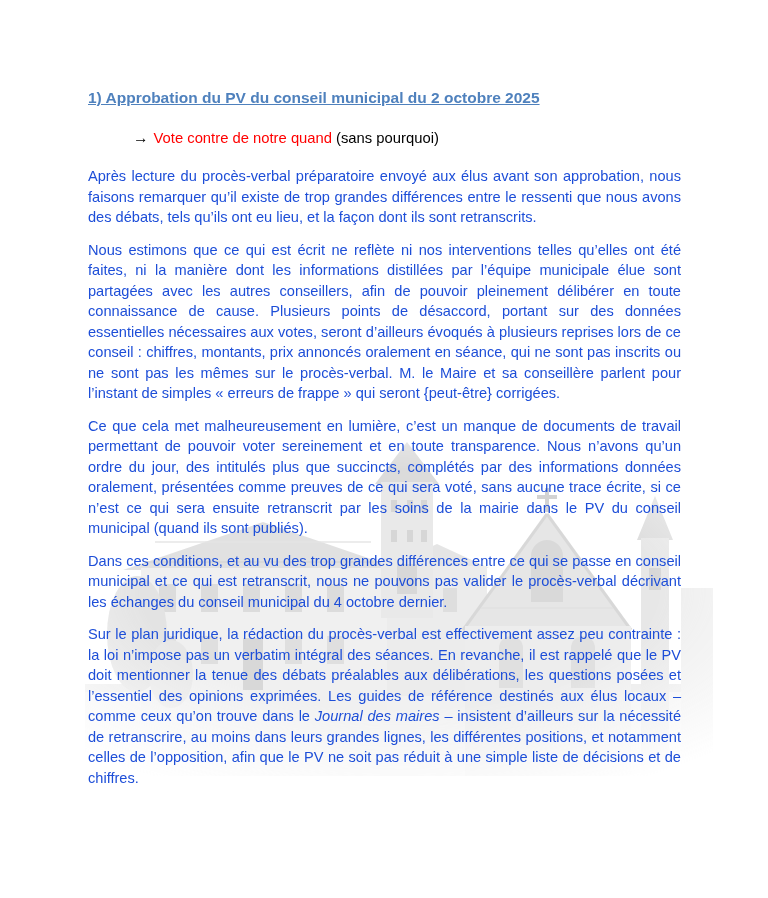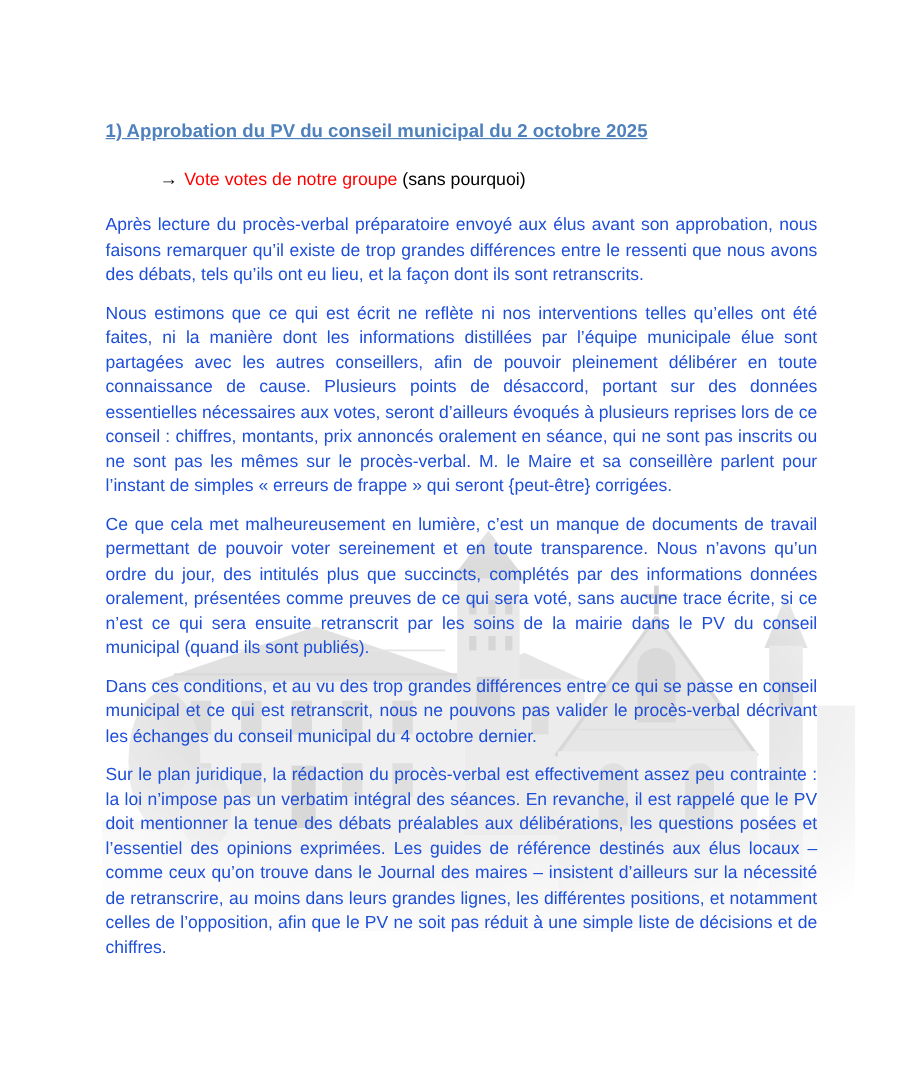--- a/index.html
+++ b/index.html
@@ -30,21 +30,21 @@
     height: 338px;
     opacity: 0.45;
     -webkit-mask-image: radial-gradient(ellipse 75% 65% at 50% 45%, #000 55%, transparent 100%);
     mask-image: radial-gradient(ellipse 75% 65% at 50% 45%, #000 55%, transparent 100%);
     z-index: 0;
   }
 
   .content {
     position: absolute;
     left: 88px;
-    top: 100px;
+    top: 88px;
     width: 593px;
     z-index: 1;
   }
 
   .doc-title {
     font-size: 15.5px;
     line-height: 20px;
     font-weight: bold;
     color: #4F81BD;
     text-decoration: underline;
@@ -72,21 +72,21 @@
     margin-left: 4px;
   }
 
   .body-par {
     font-size: 14.6px;
     line-height: 20.5px;
     text-align: justify;
     color: #1d4ed8;
     margin: 0 0 12px 0;
   }
-  .italic { }
+  .italic { font-style: italic; }
 </style>
 </head>
 <body>
 
 <div class="page">
 
   <svg class="watermark" viewBox="0 0 628 338" xmlns="http://www.w3.org/2000/svg" aria-hidden="true">
 
     <rect x="0" y="252" width="628" height="86" fill="#e2e2e2"></rect>
     <rect x="0" y="246" width="628" height="8" fill="#cfcfcf"></rect>
@@ -140,21 +140,21 @@
 
     <line x1="70" y1="104" x2="286" y2="104" stroke="#c6c6c6" stroke-width="1.5"></line>
     <line x1="396" y1="170" x2="528" y2="170" stroke="#bcbcbc" stroke-width="1.5"></line>
   </svg>
 
   <div class="content">
 
     <h1 class="doc-title">1) Approbation du PV du conseil municipal du 2 octobre 2025</h1>
 
     <div class="vote-line">
-      <span class="arrow-glyph">→</span><span class="vote-red">Vote votes de notre groupe</span><span class="vote-reason">(sans pourquoi)</span>
+      <span class="arrow-glyph">→</span><span class="vote-red">Vote contre de notre quand</span><span class="vote-reason">(sans pourquoi)</span>
     </div>
 
     <p class="body-par">Après lecture du procès-verbal préparatoire envoyé aux élus avant son approbation, nous faisons remarquer qu’il existe de trop grandes différences entre le ressenti que nous avons des débats, tels qu’ils ont eu lieu, et la façon dont ils sont retranscrits.</p>
 
     <p class="body-par">Nous estimons que ce qui est écrit ne reflète ni nos interventions telles qu’elles ont été faites, ni la manière dont les informations distillées par l’équipe municipale élue sont partagées avec les autres conseillers, afin de pouvoir pleinement délibérer en toute connaissance de cause. Plusieurs points de désaccord, portant sur des données essentielles nécessaires aux votes, seront d’ailleurs évoqués à plusieurs reprises lors de ce conseil : chiffres, montants, prix annoncés oralement en séance, qui ne sont pas inscrits ou ne sont pas les mêmes sur le procès-verbal. M. le Maire et sa conseillère parlent pour l’instant de simples « erreurs de frappe » qui seront {peut-être} corrigées.</p>
 
     <p class="body-par">Ce que cela met malheureusement en lumière, c’est un manque de documents de travail permettant de pouvoir voter sereinement et en toute transparence. Nous n’avons qu’un ordre du jour, des intitulés plus que succincts, complétés par des informations données oralement, présentées comme preuves de ce qui sera voté, sans aucune trace écrite, si ce n’est ce qui sera ensuite retranscrit par les soins de la mairie dans le PV du conseil municipal (quand ils sont publiés).</p>
 
     <p class="body-par">Dans ces conditions, et au vu des trop grandes différences entre ce qui se passe en conseil municipal et ce qui est retranscrit, nous ne pouvons pas valider le procès-verbal décrivant les échanges du conseil municipal du 4 octobre dernier.</p>
 

